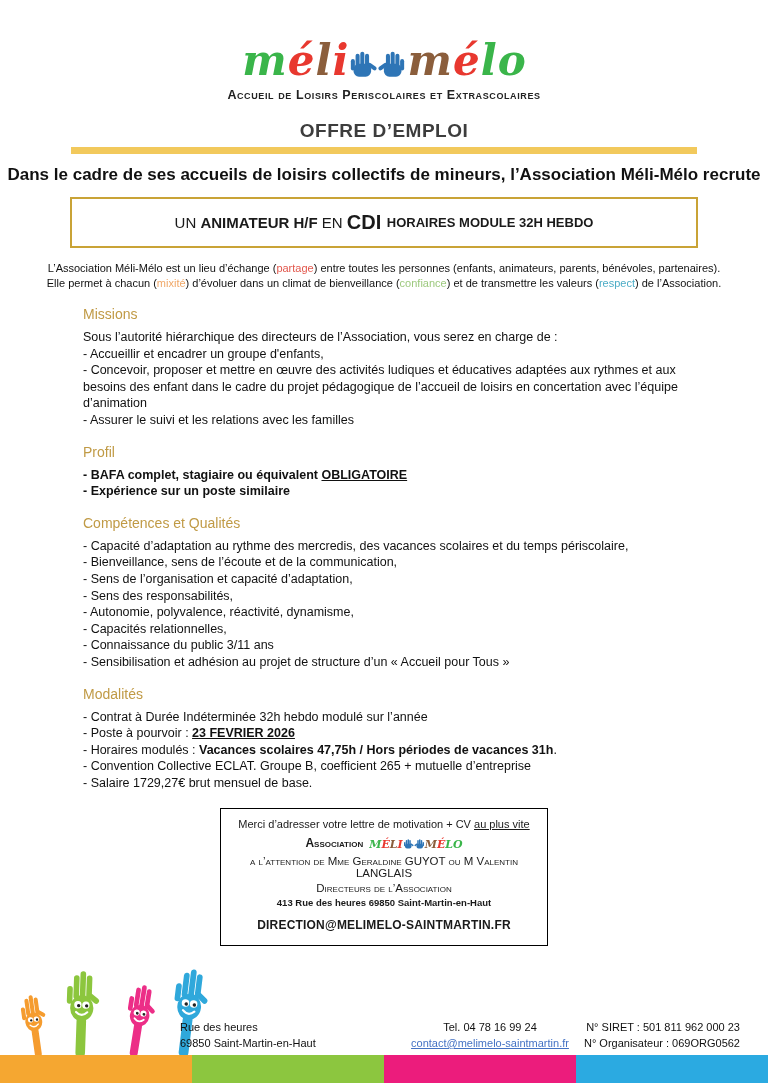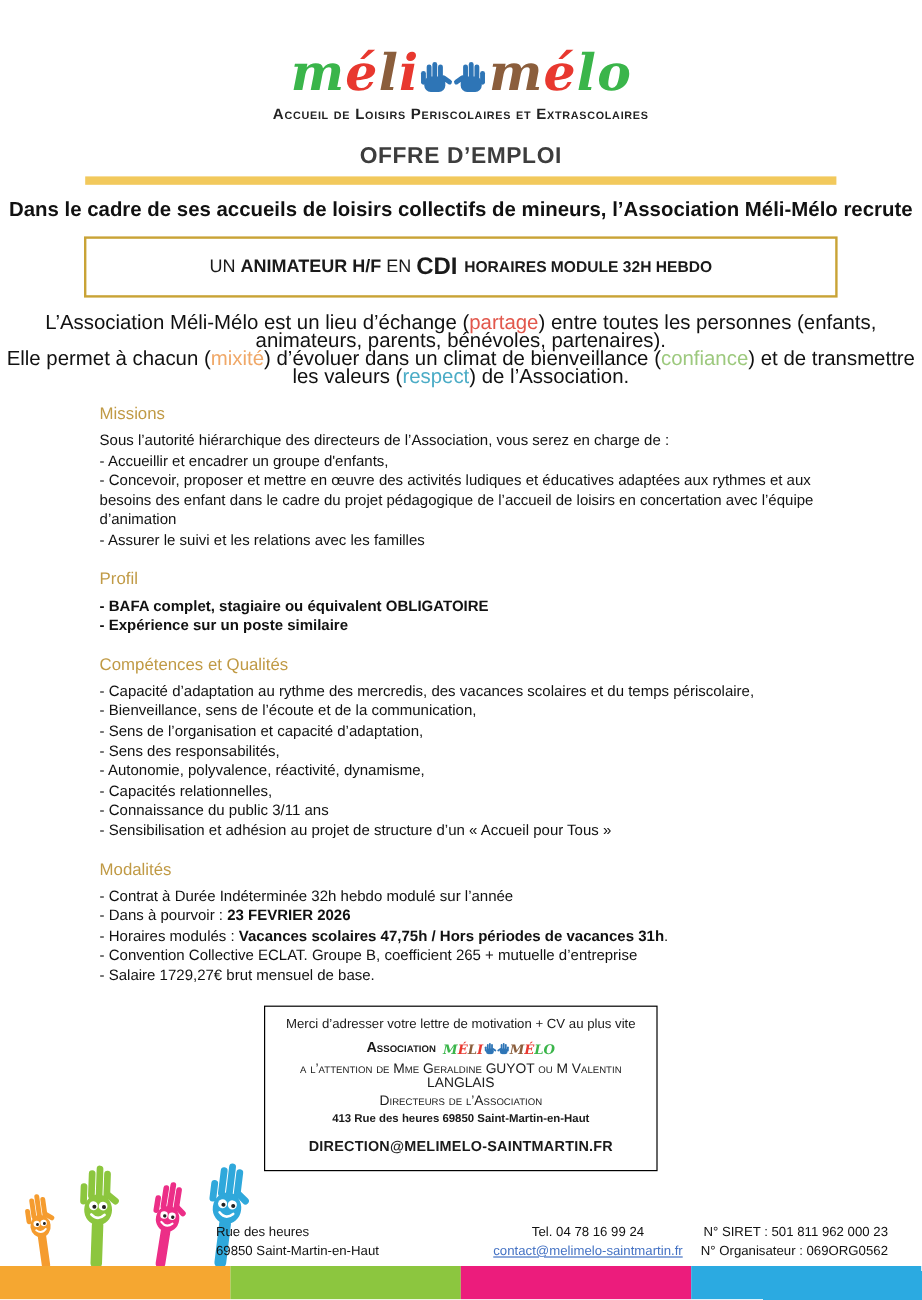--- a/index.html
+++ b/index.html
@@ -26,33 +26,33 @@
   .recruit { margin-top:11px; text-align:center; font-size:17px; font-weight:600; color:#111; }
 
   .job-box { width:628px; height:51px; margin:12px auto 0; border:2px solid #C9A336;
              display:flex; align-items:center; justify-content:center; white-space:pre; }
   .jb-un   { font-size:15px; }
   .jb-role { font-size:15px; font-weight:bold; }
   .jb-en   { font-size:15px; }
   .jb-cdi  { font-size:20px; font-weight:bold; }
   .jb-rest { font-size:13px; font-weight:bold; }
 
-  .intro { margin-top:13px; text-align:center; font-size:17px; line-height:15px; color:#111; }
+  .intro { margin-top:13px; text-align:center; font-size:11px; line-height:15px; color:#111; }
   .w-partage   { color:#E2574C; }
   .w-mixite    { color:#F0A868; }
   .w-confiance { color:#9DC97E; }
   .w-respect   { color:#4BACC6; }
 
   
   .content { margin:0 68px 0 83px; }
   .sec-h { margin-top:15px; font-size:14px; color:#C09A45; font-weight:400; }
   .sec-body { margin-top:7px; font-size:12.5px; line-height:16.6px; color:#111; }
   .sec-body .line { }
   .bold { font-weight:bold; }
-  .und  { }
+  .und  { text-decoration:underline; }
 
   
   .contact-box { width:328px; margin:17px auto 0; border:1px solid #000;
                  padding:9px 10px 13px; text-align:center; }
   .cb-l1 { font-size:11px; }
   .cb-l2 { margin-top:4px; font-variant:small-caps; font-weight:bold; font-size:12px;
            display:flex; align-items:center; justify-content:center; gap:6px; }
   .mini-logo { display:inline-flex; align-items:flex-end; font-family:"DejaVu Serif", serif;
                font-style:italic; font-weight:bold; font-size:16px; line-height:18px; }
   .mini-logo .logo-hand { width:11px; height:10px; margin:0 0 3px 0; }
@@ -173,21 +173,21 @@
       <div class="line">- Sens des responsabilités,</div>
       <div class="line">- Autonomie, polyvalence, réactivité, dynamisme,</div>
       <div class="line">- Capacités relationnelles,</div>
       <div class="line">- Connaissance du public 3/11 ans</div>
       <div class="line">- Sensibilisation et adhésion au projet de structure d’un « Accueil pour Tous »</div>
     </div>
 
     <div class="sec-h">Modalités</div>
     <div class="sec-body">
       <div class="line">- Contrat à Durée Indéterminée 32h hebdo modulé sur l’année</div>
-      <div class="line"><span>- Dans à pourvoir : </span><span class="bold und">23 FEVRIER 2026</span></div>
+      <div class="line"><span>- Poste à pourvoir : </span><span class="bold und">23 FEVRIER 2026</span></div>
       <div class="line"><span>- Horaires modulés : </span><span class="bold">Vacances scolaires 47,75h / Hors périodes de vacances 31h</span><span>.</span></div>
       <div class="line">- Convention Collective ECLAT. Groupe B, coefficient 265 + mutuelle d’entreprise</div>
       <div class="line">- Salaire 1729,27€ brut mensuel de base.</div>
     </div>
   </div>
 
   <div class="contact-box">
     <div class="cb-l1"><span>Merci d’adresser votre lettre de motivation + CV </span><span class="und">au plus vite</span></div>
     <div class="cb-l2">
       <span>Association</span>

